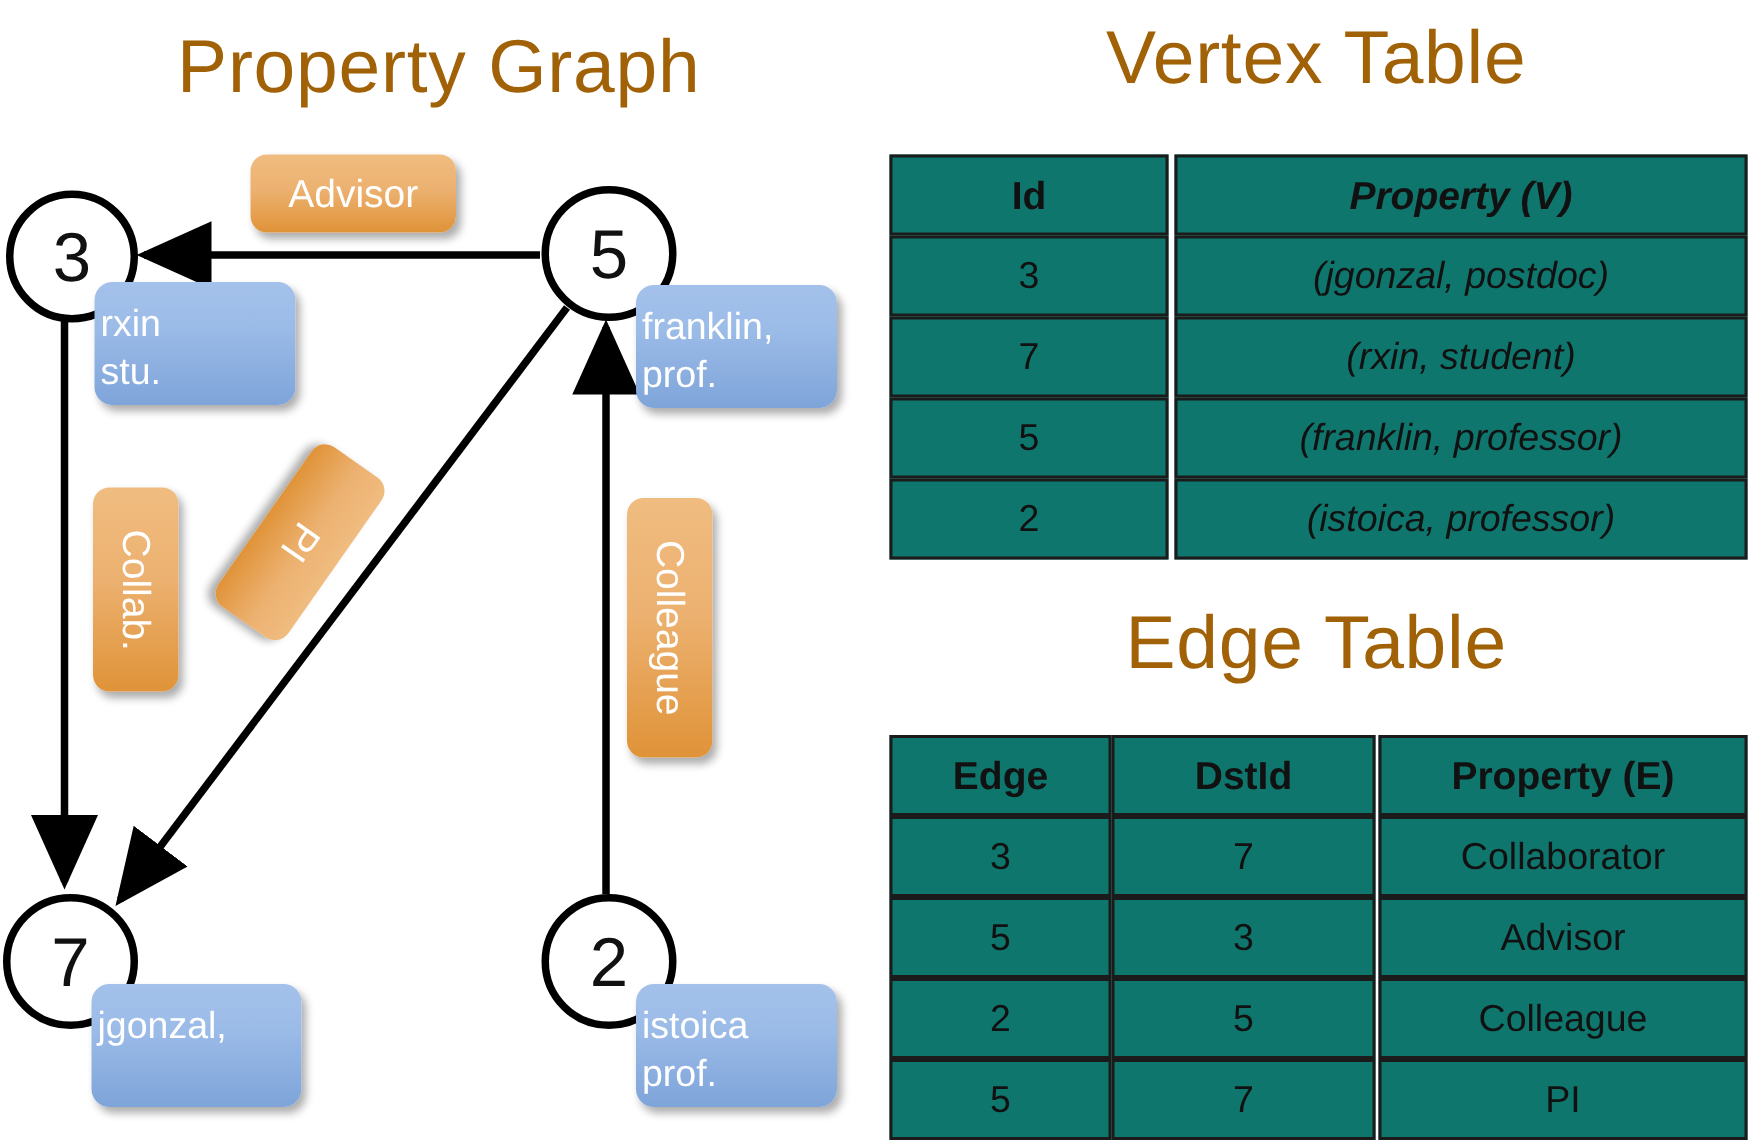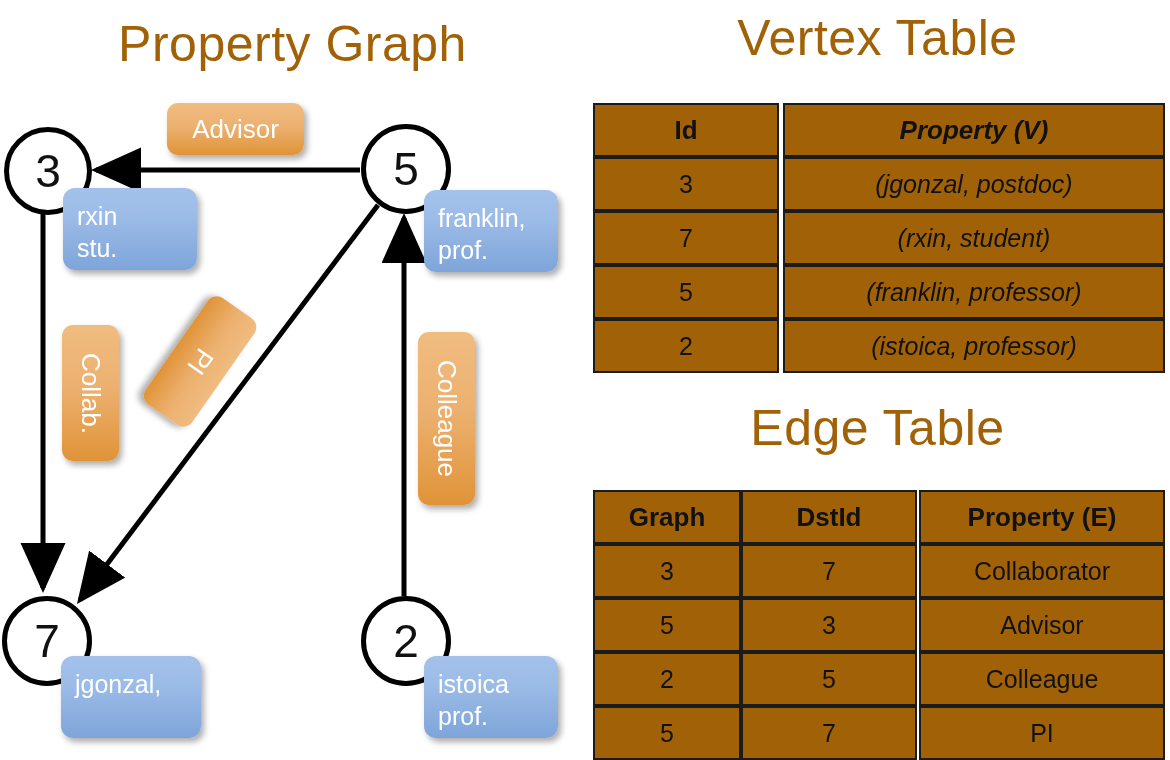--- a/index.html
+++ b/index.html
@@ -38,21 +38,21 @@
   }
 
   .prop-box{
     position:absolute;
     border-radius:12px;
     background:linear-gradient(to bottom,#a3c1ea 0%,#9cbce8 35%,#7ea4d9 100%);
     box-shadow:3px 4px 6px rgba(0,0,0,0.33);
     color:#ffffff;
     font-size:25px;
     line-height:32px;
-    padding:12px 14px;
+    padding:12px 4px;
     box-sizing:border-box;
     z-index:9;
     font-weight:400;
   }
 
   .elabel{
     position:absolute;
     border-radius:11px;
     background:linear-gradient(to bottom,#f0bc80 0%,#ecb170 45%,#e09338 100%);
     box-shadow:3px 4px 6px rgba(0,0,0,0.33);
@@ -81,21 +81,21 @@
     border-spacing:0;
     table-layout:fixed;
   }
   table.gtable td,table.gtable th{
     border:2px solid #1b1b1b;
     text-align:center;
     font-weight:400;
     color:#111;
     padding:0;
     font-size:25px;
-    background:#a16207;
+    background:#0f766e;
     box-sizing:border-box;
   }
   table.gtable th{font-weight:700;font-size:26px;}
   td.blue,th.blue{background:#d3deef;font-style:italic;}
   td.orange,th.orange{background:#f5ddc4;}
 
   #vertex-ids{left:593px;top:103px;width:186px;}
   #vertex-ids td,#vertex-ids th{height:54px;}
   #vertex-props{left:783px;top:103px;width:382px;}
   #vertex-props td,#vertex-props th{height:54px;}
@@ -216,21 +216,21 @@
     <td class="blue">(istoica, professor)</td>
   </tr>
 </tbody>
   </table>
 
 <div class="big-title panel" id="edge-title">Edge Table</div>
 
 <table class="gtable" id="edge-src">
   <tbody>
       <tr>
-    <th>Graph</th>
+    <th>Edge</th>
   </tr>
   <tr>
     <td>3</td>
   </tr>
   <tr>
     <td>5</td>
   </tr>
   <tr>
     <td>2</td>
   </tr>

